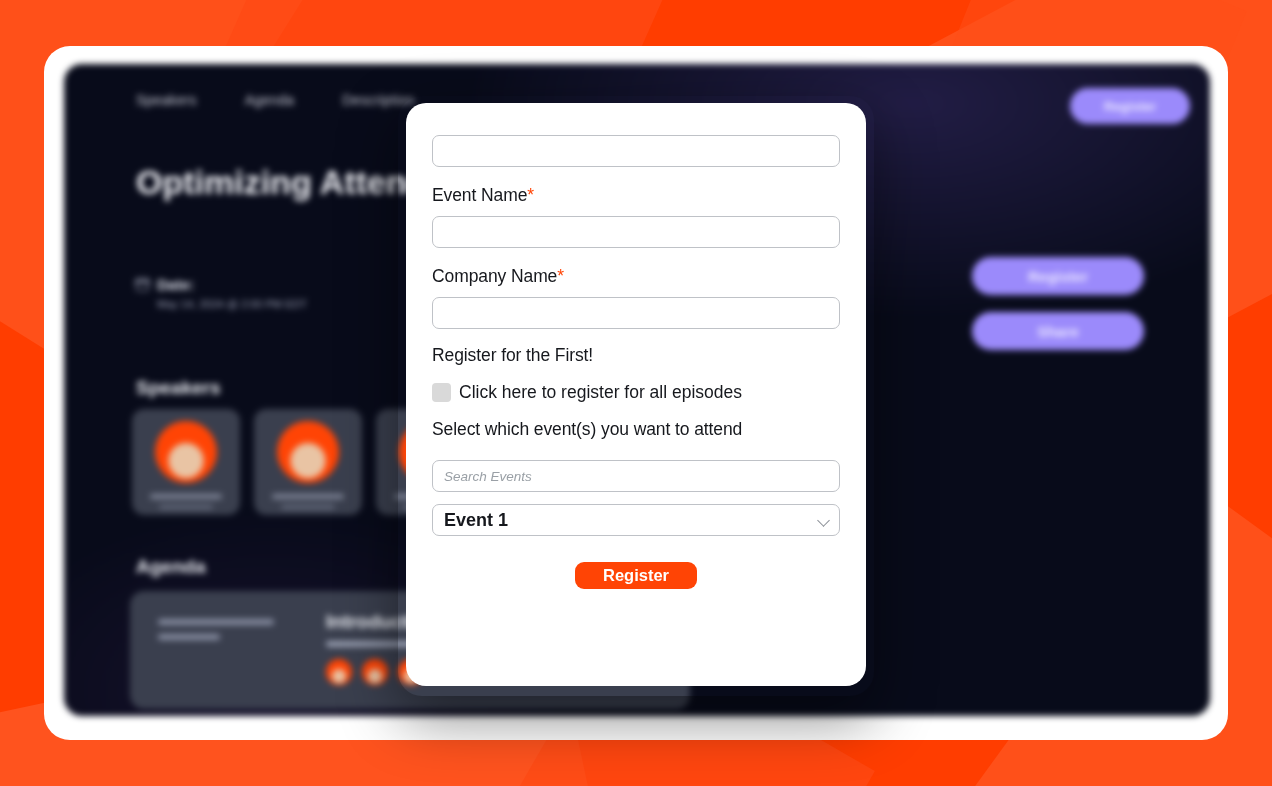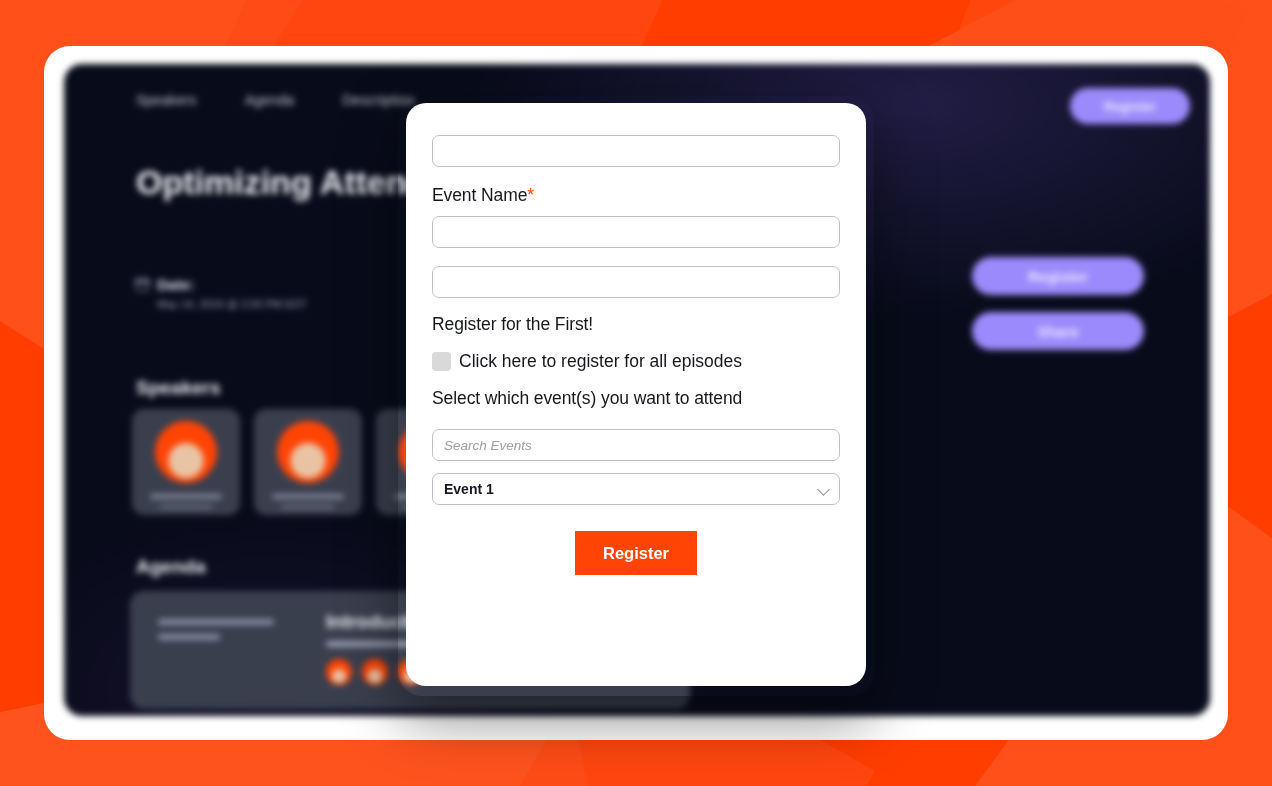--- a/index.html
+++ b/index.html
@@ -165,35 +165,35 @@
     width: 19px; height: 19px; border-radius: 4px;
     background: #D9D9D9; flex: none;
   }
   .check-label { font-size: 17.5px; color: #16181D; }
 
   .select-wrap { position: relative; width: 408px; margin-top: 12px; }
   .select-box {
     width: 408px; height: 32px;
     border: 1px solid #BFC2C7; border-radius: 7px;
     background: #fff;
-    font-size: 14px; color: #16181D; font-weight: 600;
+    font-size: 18px; color: #16181D; font-weight: 600;
     display: flex; align-items: center;
     padding: 0 11px;
   }
   .chevron {
     position: absolute; right: 12px; top: 12px;
     width: 9px; height: 9px;
     border-right: 1.6px solid #8A8F96; border-bottom: 1.6px solid #8A8F96;
     transform: rotate(45deg);
   }
   .submit-row { display: flex; justify-content: center; margin-top: 26px; }
   .submit-btn {
     background: #FF4405; color: #FFFFFF;
-    border: none; border-radius: 0;
-    padding: 0 28px; height: 44px;
+    border: none; border-radius: 9px;
+    padding: 0 28px; height: 27px;
     font-family: "Liberation Sans", sans-serif;
     font-size: 16.5px; font-weight: 700;
     cursor: pointer;
   }
 </style>
 </head>
 <body>
 
 <div class="backdrop">
   <div class="shard s1"></div>
@@ -282,20 +282,23 @@
   </div>
 
   <div class="gap-lg">
     <div class="field-label">
       <span>Event Name</span><span class="req">*</span>
     </div>
     <input class="text-input" type="text" placeholder="" style="">
   </div>
 
   <div class="gap-lg">
+    <div class="field-label">
+      <span>Company Name</span><span class="req">*</span>
+    </div>
     <input class="text-input" type="text" placeholder="" style="">
   </div>
 
   <div class="field-label gap-md">Register for the First!</div>
 
   <div class="check-row">
     <span class="checkbox"></span>
     <span class="check-label">Click here to register for all episodes</span>
   </div>
 

